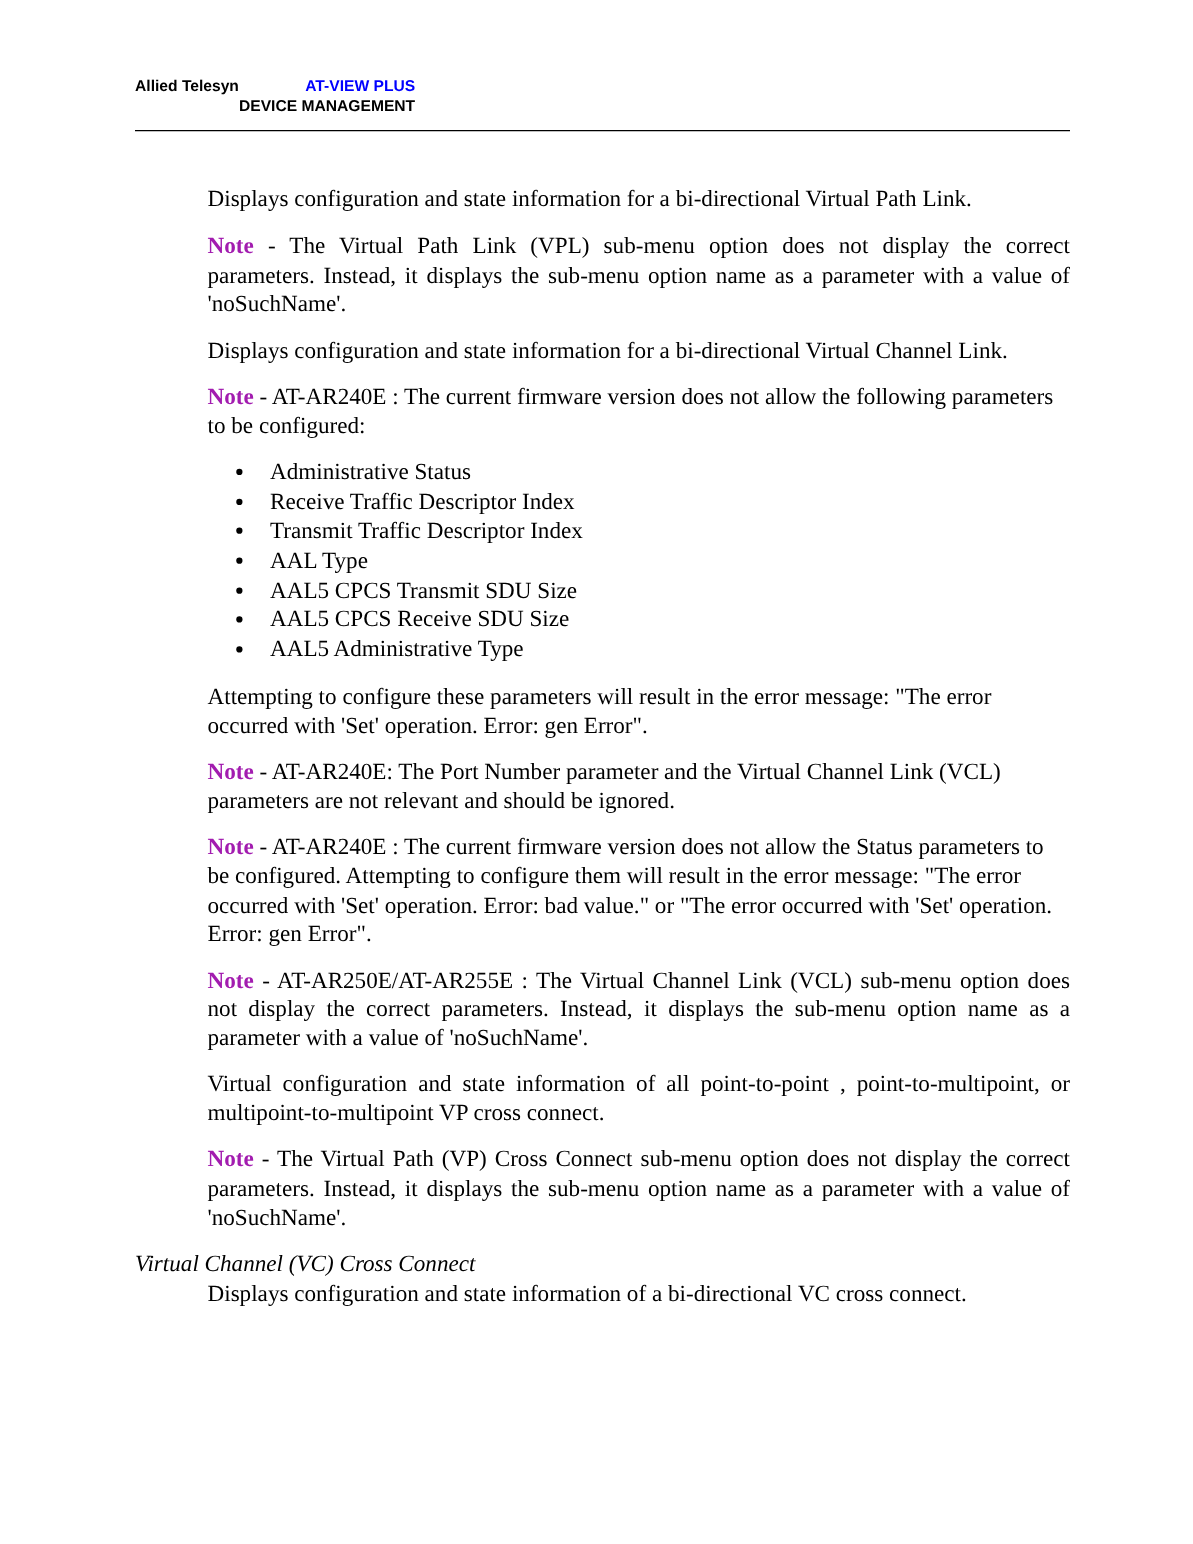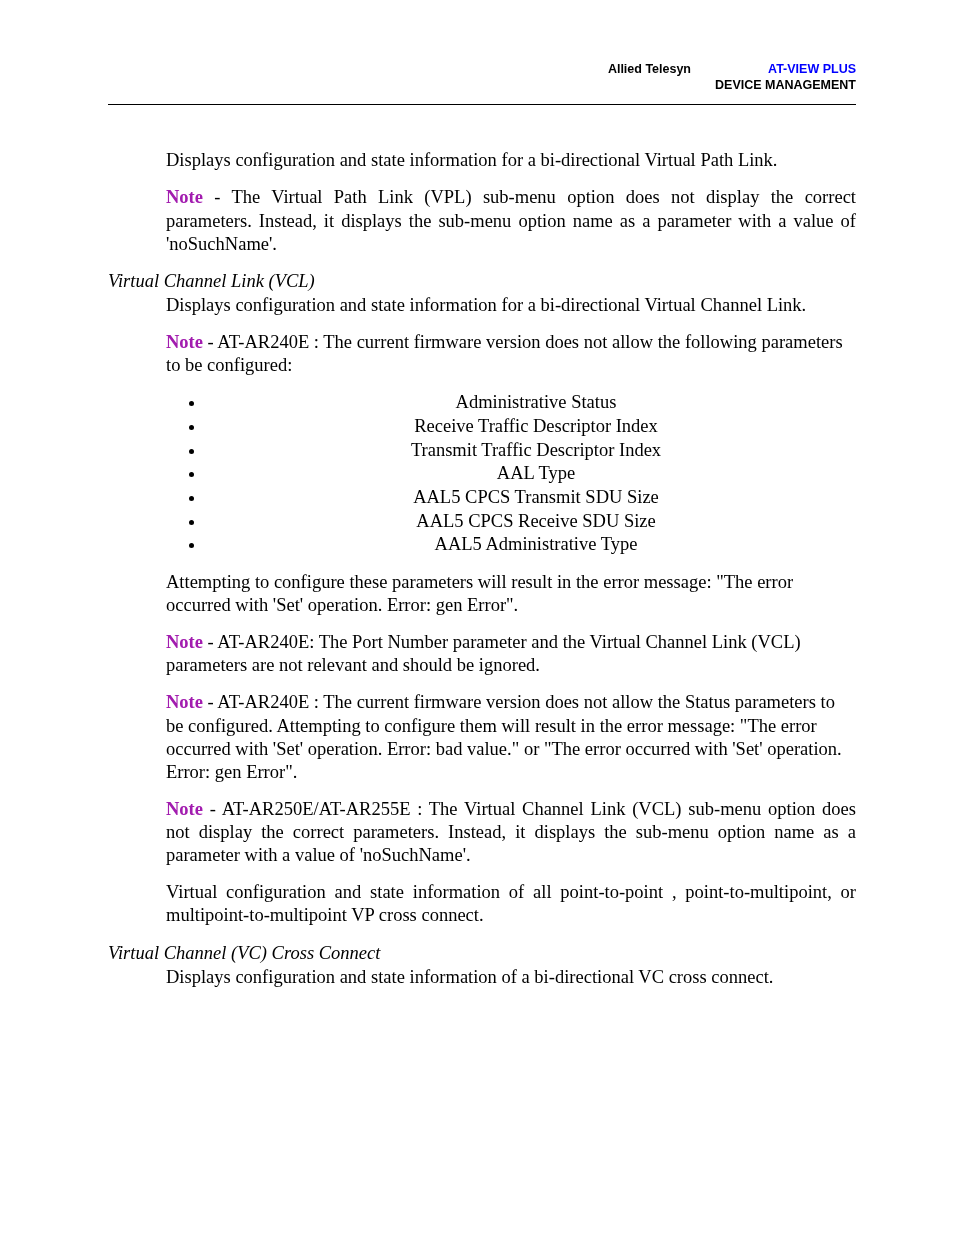--- a/index.html
+++ b/index.html
@@ -11,29 +11,28 @@
       color: #000;
       width: 954px;
       height: 1235px;
       position: relative;
     }
     .page {
       padding: 62px 98px 40px 108px;
     }
     .header {
       display: flex;
-      justify-content: flex-end;
+      justify-content: flex-start;
       align-items: flex-start;
       font-family: Verdana, Arial, sans-serif;
       font-size: 12.5px;
       font-weight: bold;
       padding-bottom: 11px;
       border-bottom: 1.5px solid #000;
       margin-bottom: 44px;
-      gap: 24px;
     }
     .header-left { text-align: left; }
     .header-right { text-align: right; }
     .header-blue { color: #0000ff; }
     .content {
       padding-left: 58px;
       margin-top: 36px;
     }
     .section-heading {
       font-style: italic;
@@ -53,21 +52,20 @@
     ul {
       margin-left: 40px;
       padding-left: 0;
       margin-bottom: 14px;
       margin-top: 2px;
     }
     ul li {
       margin-bottom: 0;
       padding-left: 10px;
       line-height: 1.28;
-      text-align: center;
     }
     .footer {
       position: absolute;
       left: 108px;
       right: 98px;
       bottom: 60px;
       border-top: 1px solid #000;
       padding-top: 5px;
       display: flex;
       justify-content: space-between;
@@ -86,21 +84,20 @@
       <span>DEVICE MANAGEMENT</span>
     </div>
   </div>
 
   <div class="content">
 
     <p class="para">Displays configuration and state information for a bi-directional Virtual Path Link.</p>
 
     <p class="para justify"><span class="note">Note</span><span> - The Virtual Path Link (VPL) sub-menu option does not display the correct parameters. Instead, it displays the sub-menu option name as a parameter with a value of 'noSuchName'.</span></p>
 
-    <p class="section-heading">Virtual Channel Link (VCL)</p>
     <p class="para">Displays configuration and state information for a bi-directional Virtual Channel Link.</p>
 
     <p class="para"><span class="note">Note</span><span> - AT-AR240E : The current firmware version does not allow the following parameters to be configured:</span></p>
 
     <ul>
       <li>Administrative Status</li>
       <li>Receive Traffic Descriptor Index</li>
       <li>Transmit Traffic Descriptor Index</li>
       <li>AAL Type</li>
       <li>AAL5 CPCS Transmit SDU Size</li>
@@ -111,19 +108,20 @@
     <p class="para">Attempting to configure these parameters will result in the error message: "The error occurred with 'Set' operation. Error: gen Error".</p>
 
     <p class="para"><span class="note">Note</span><span> - AT-AR240E: The Port Number parameter and the Virtual Channel Link (VCL) parameters are not relevant and should be ignored.</span></p>
 
     <p class="para"><span class="note">Note</span><span> - AT-AR240E : The current firmware version does not allow the Status parameters to be configured. Attempting to configure them will result in the error message: "The error occurred with 'Set' operation. Error: bad value." or "The error occurred with 'Set' operation. Error: gen Error".</span></p>
 
     <p class="para justify"><span class="note">Note</span><span> - AT-AR250E/AT-AR255E : The Virtual Channel Link (VCL) sub-menu option does not display the correct parameters. Instead, it displays the sub-menu option name as a parameter with a value of 'noSuchName'.</span></p>
 
     <p class="para justify">Virtual configuration and state information of all point-to-point , point-to-multipoint, or multipoint-to-multipoint VP cross connect.</p>
 
+    <p class="para justify"><span class="note">Note</span><span> - The Virtual Path (VP) Cross Connect sub-menu option does not display the correct parameters. Instead, it displays the sub-menu option name as a parameter with a value of 'noSuchName'.</span></p>
 
     <p class="section-heading">Virtual Channel (VC) Cross Connect</p>
     <p class="para">Displays configuration and state information of a bi-directional VC cross connect.</p>
 
   </div>
 
 </div>
 
 </body></html>

